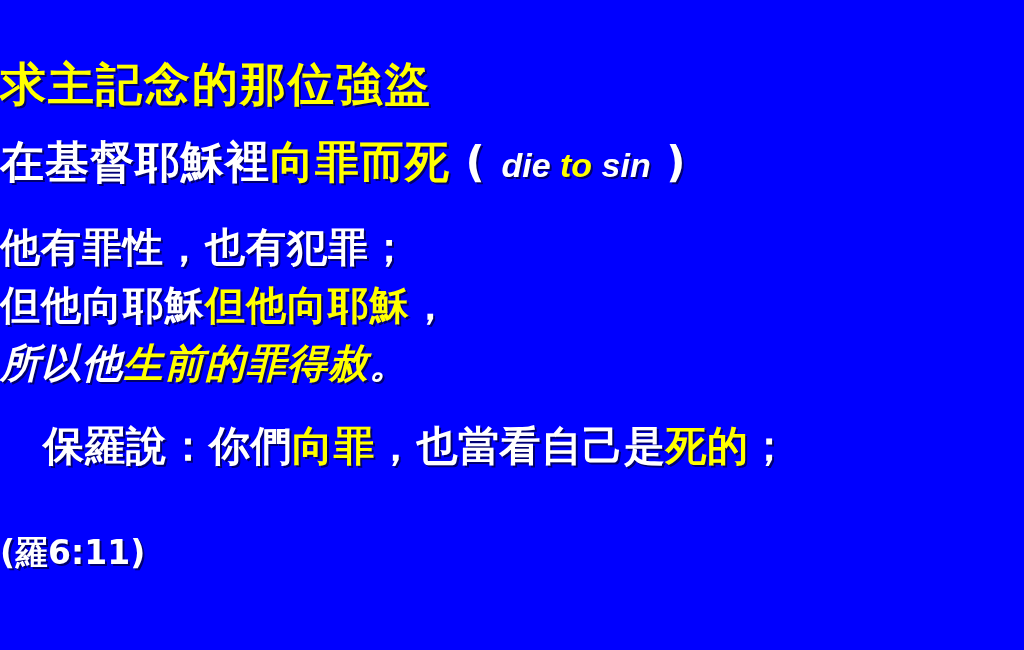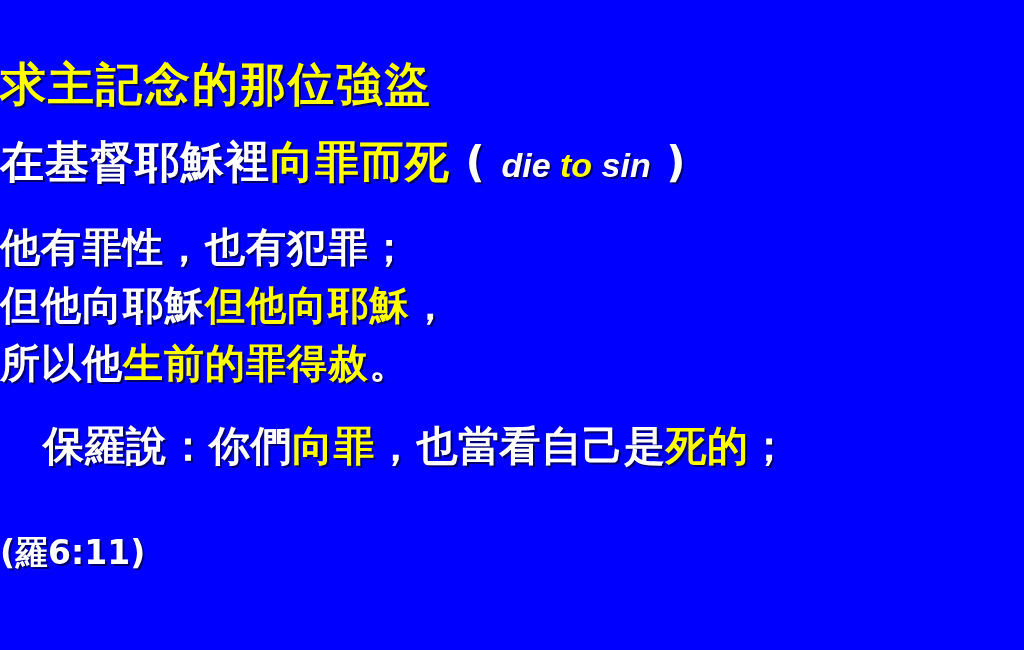--- a/index.html
+++ b/index.html
@@ -66,21 +66,21 @@
   }
 
   
   .stanza-a {
     font-size: 40px;
     line-height: 50px;
     letter-spacing: 1px;
   }
   #mid-line-1 { top: 222px; }
   #mid-line-2 { top: 280px; }
-  #mid-line-3 { top: 338px; }
+  #mid-line-3 { top: 338px; font-style: italic; }
 
   
   .stanza-b {
     font-size: 41px;
     line-height: 52px;
     letter-spacing: 0.5px;
     margin-left: 43px;
   }
   #low-line-1 { top: 420px; }
   #low-line-2 { top: 478px; }

